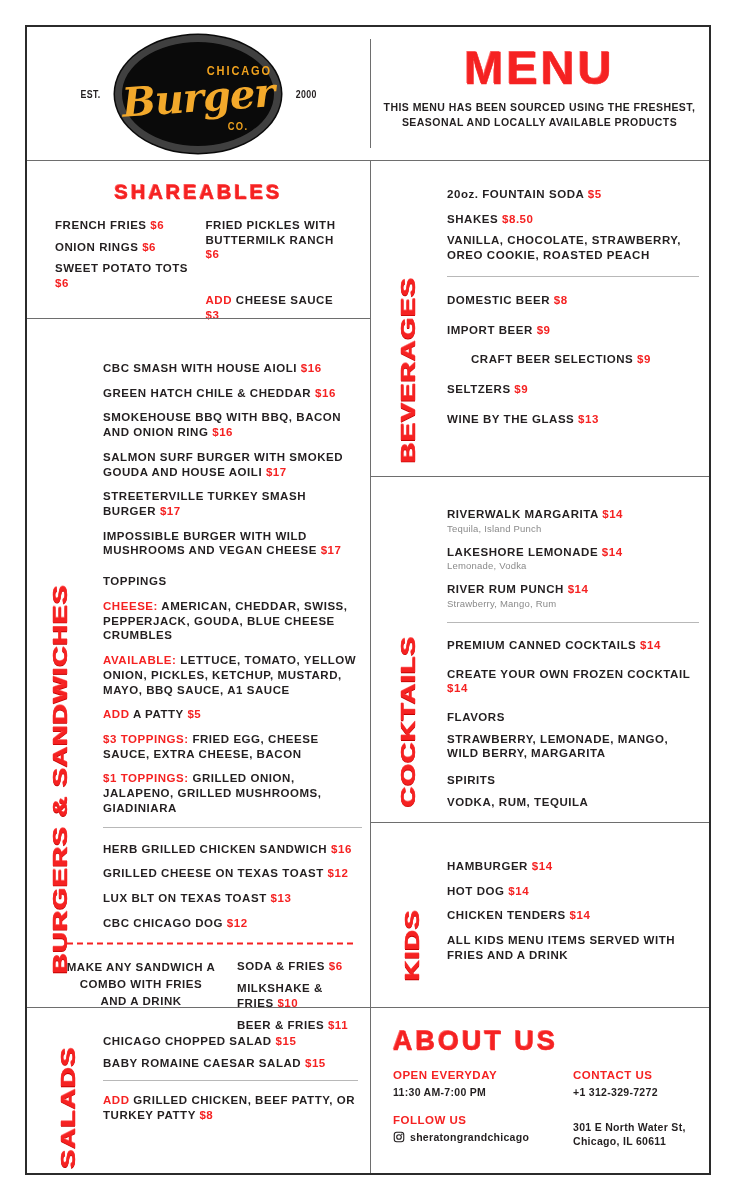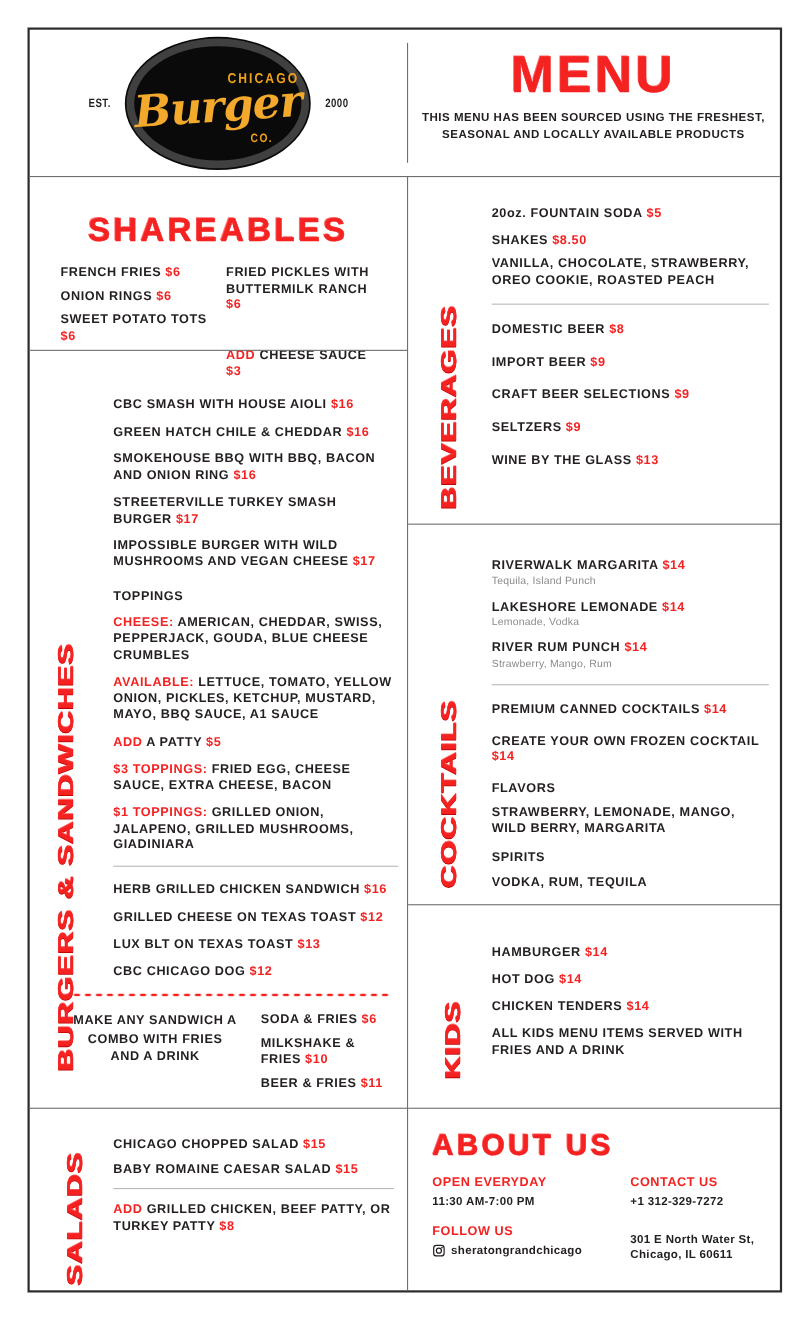--- a/index.html
+++ b/index.html
@@ -76,21 +76,21 @@
   .sec .body{position:absolute;}
 
   #sec-shareables{left:0;top:134px;width:343px;height:157px;}
   #sec-burgers{left:0;top:292px;width:343px;height:688px;}
   #sec-salads{left:0;top:981px;width:343px;height:165px;}
   #sec-beverages{left:344px;top:134px;width:342px;height:315px;}
   #sec-cocktails{left:344px;top:450px;width:342px;height:345px;}
   #sec-kids{left:344px;top:796px;width:342px;height:184px;}
   #sec-about{left:344px;top:981px;width:342px;height:165px;}
 
-  .share-head{text-align:center;font-size:30px;margin-top:32px;}
+  .share-head{text-align:center;font-size:20px;margin-top:20px;}
   .share-cols{display:flex;margin-top:14px;padding:0 28px;gap:14px;}
   .share-cols .col{flex:1;}
 
   .two-col{display:flex;gap:10px;}
   .two-col .col{flex:1;}
 
   
   .about-head{font-size:27px;margin:18px 0 0 22px;}
   .about-grid{display:flex;margin:12px 0 0 22px;gap:40px;}
   .about-grid .col{width:150px;}
@@ -166,20 +166,24 @@
           <span>CBC SMASH WITH HOUSE AIOLI</span>
           <span class="p">$16</span>
         </div>
         <div class="item">
           <span>GREEN HATCH CHILE &amp; CHEDDAR</span>
           <span class="p">$16</span>
         </div>
         <div class="item">
           <span>SMOKEHOUSE BBQ WITH BBQ, BACON AND ONION RING</span>
           <span class="p">$16</span>
+        </div>
+        <div class="item">
+          <span>SALMON SURF BURGER WITH SMOKED GOUDA AND HOUSE AOILI</span>
+          <span class="p">$17</span>
         </div>
         <div class="item">
           <span>STREETERVILLE TURKEY SMASH BURGER</span>
           <span class="p">$17</span>
         </div>
         <div class="item">
           <span>IMPOSSIBLE BURGER WITH WILD MUSHROOMS AND VEGAN CHEESE</span>
           <span class="p">$17</span>
         </div>
 
@@ -291,21 +295,21 @@
         <div class="hr" style="margin:13px 0 16px 0;"></div>
 
         <div class="item" style="margin-bottom:15px;">
           <span>DOMESTIC BEER</span>
           <span class="p">$8</span>
         </div>
         <div class="item" style="margin-bottom:15px;">
           <span>IMPORT BEER</span>
           <span class="p">$9</span>
         </div>
-        <div class="item" style="margin-bottom:15px;">
+        <div class="item" style="margin-bottom:15px;margin-left:24px;">
           <span>CRAFT BEER SELECTIONS</span>
           <span class="p">$9</span>
         </div>
         <div class="item" style="margin-bottom:15px;">
           <span>SELTZERS</span>
           <span class="p">$9</span>
         </div>
         <div class="item">
           <span>WINE BY THE GLASS</span>
           <span class="p">$13</span>

